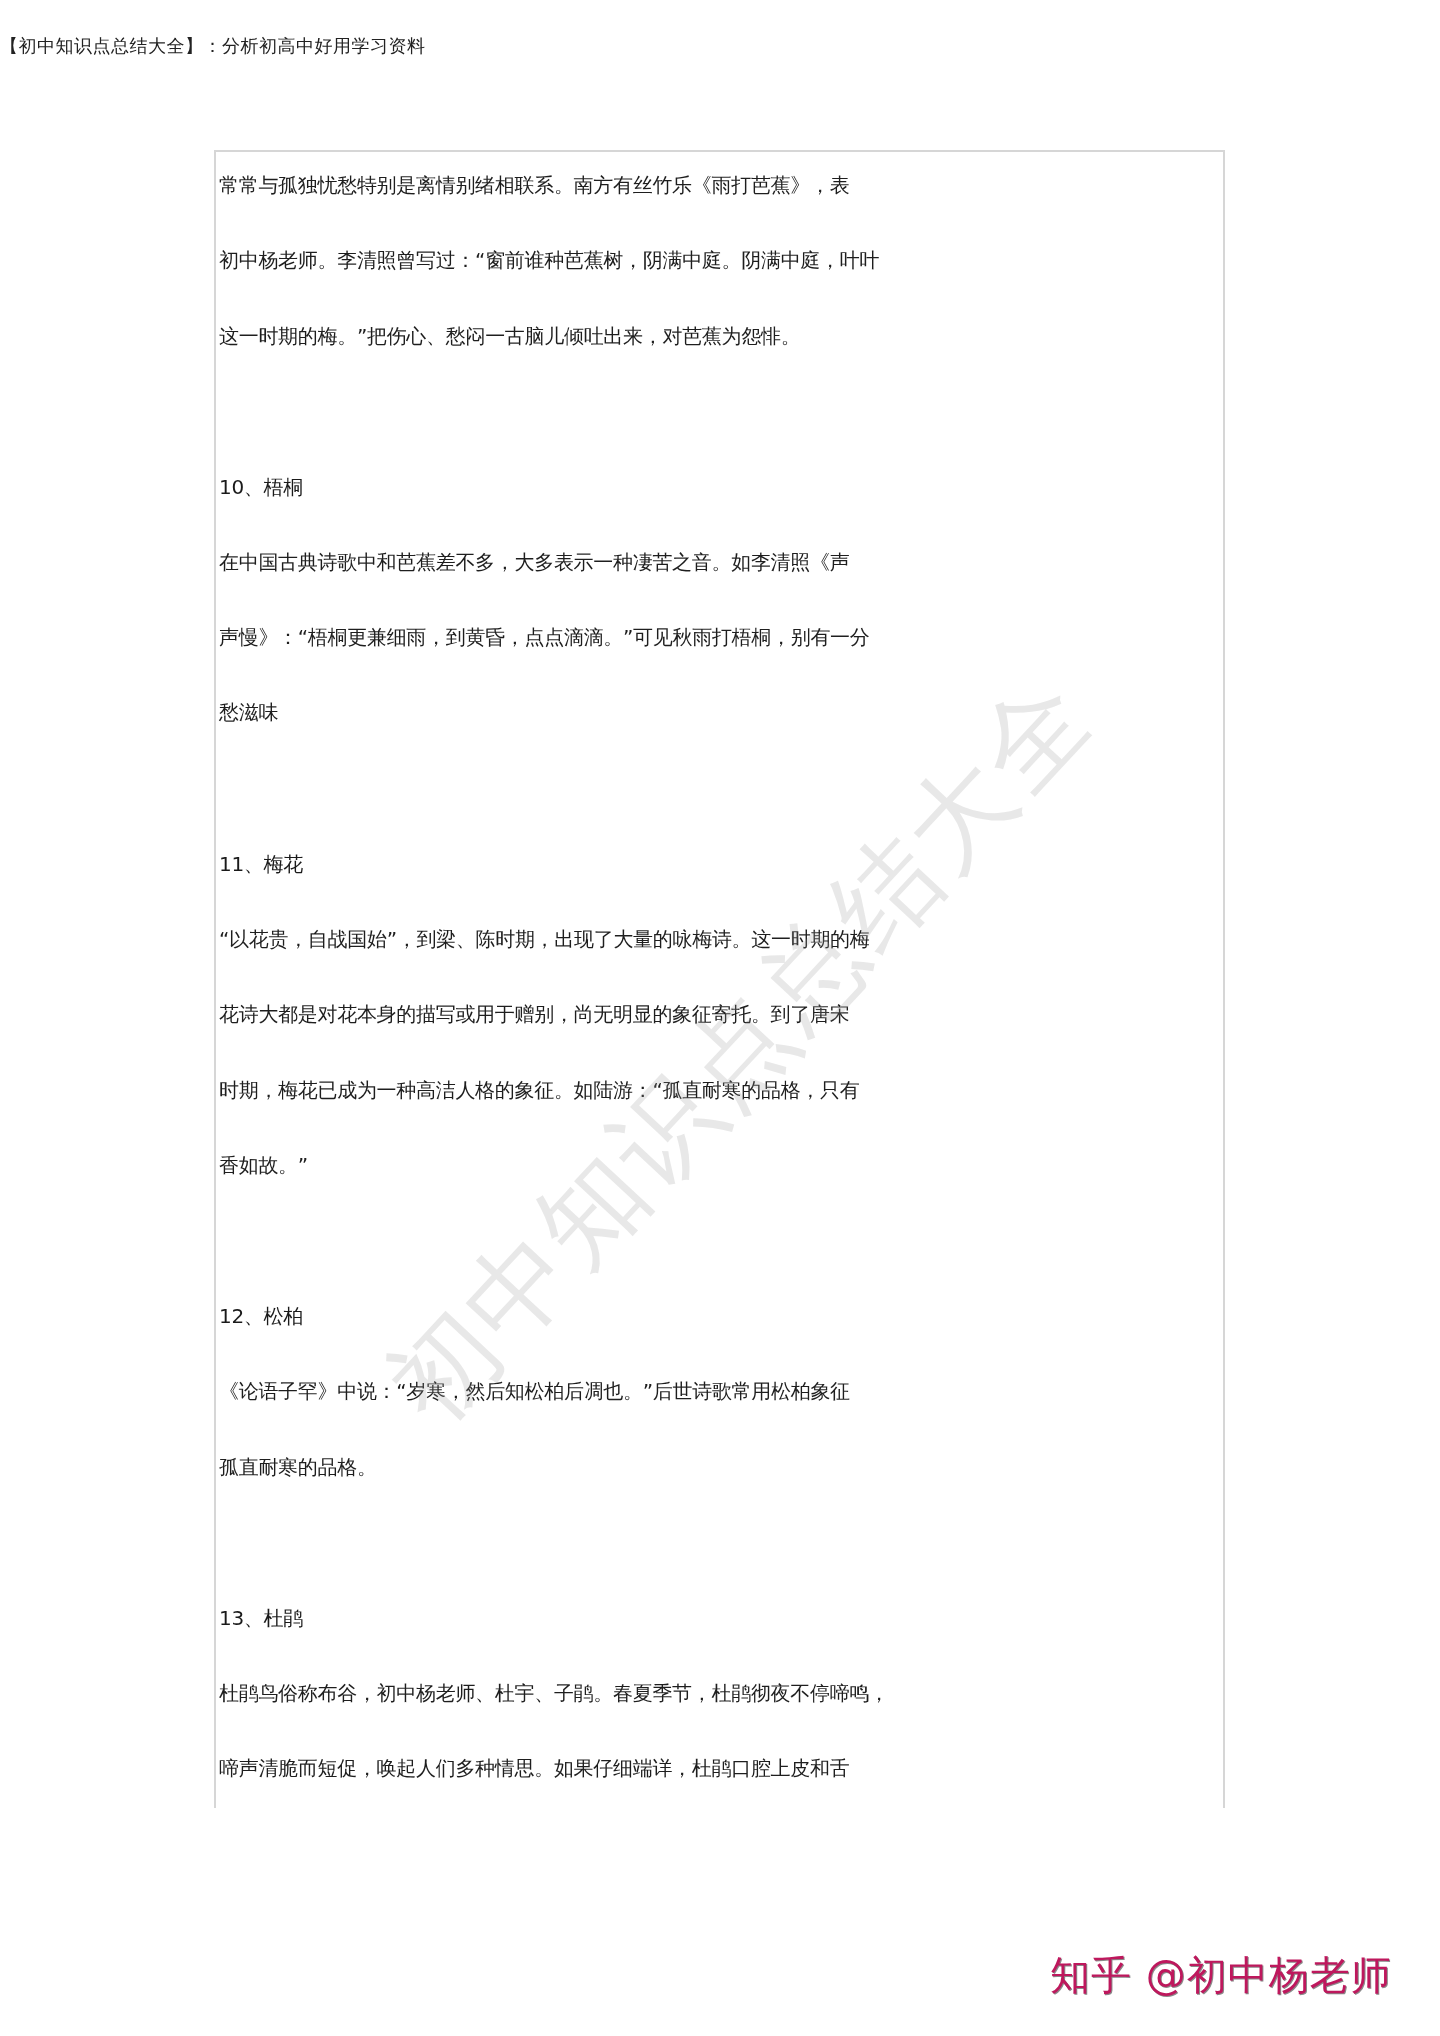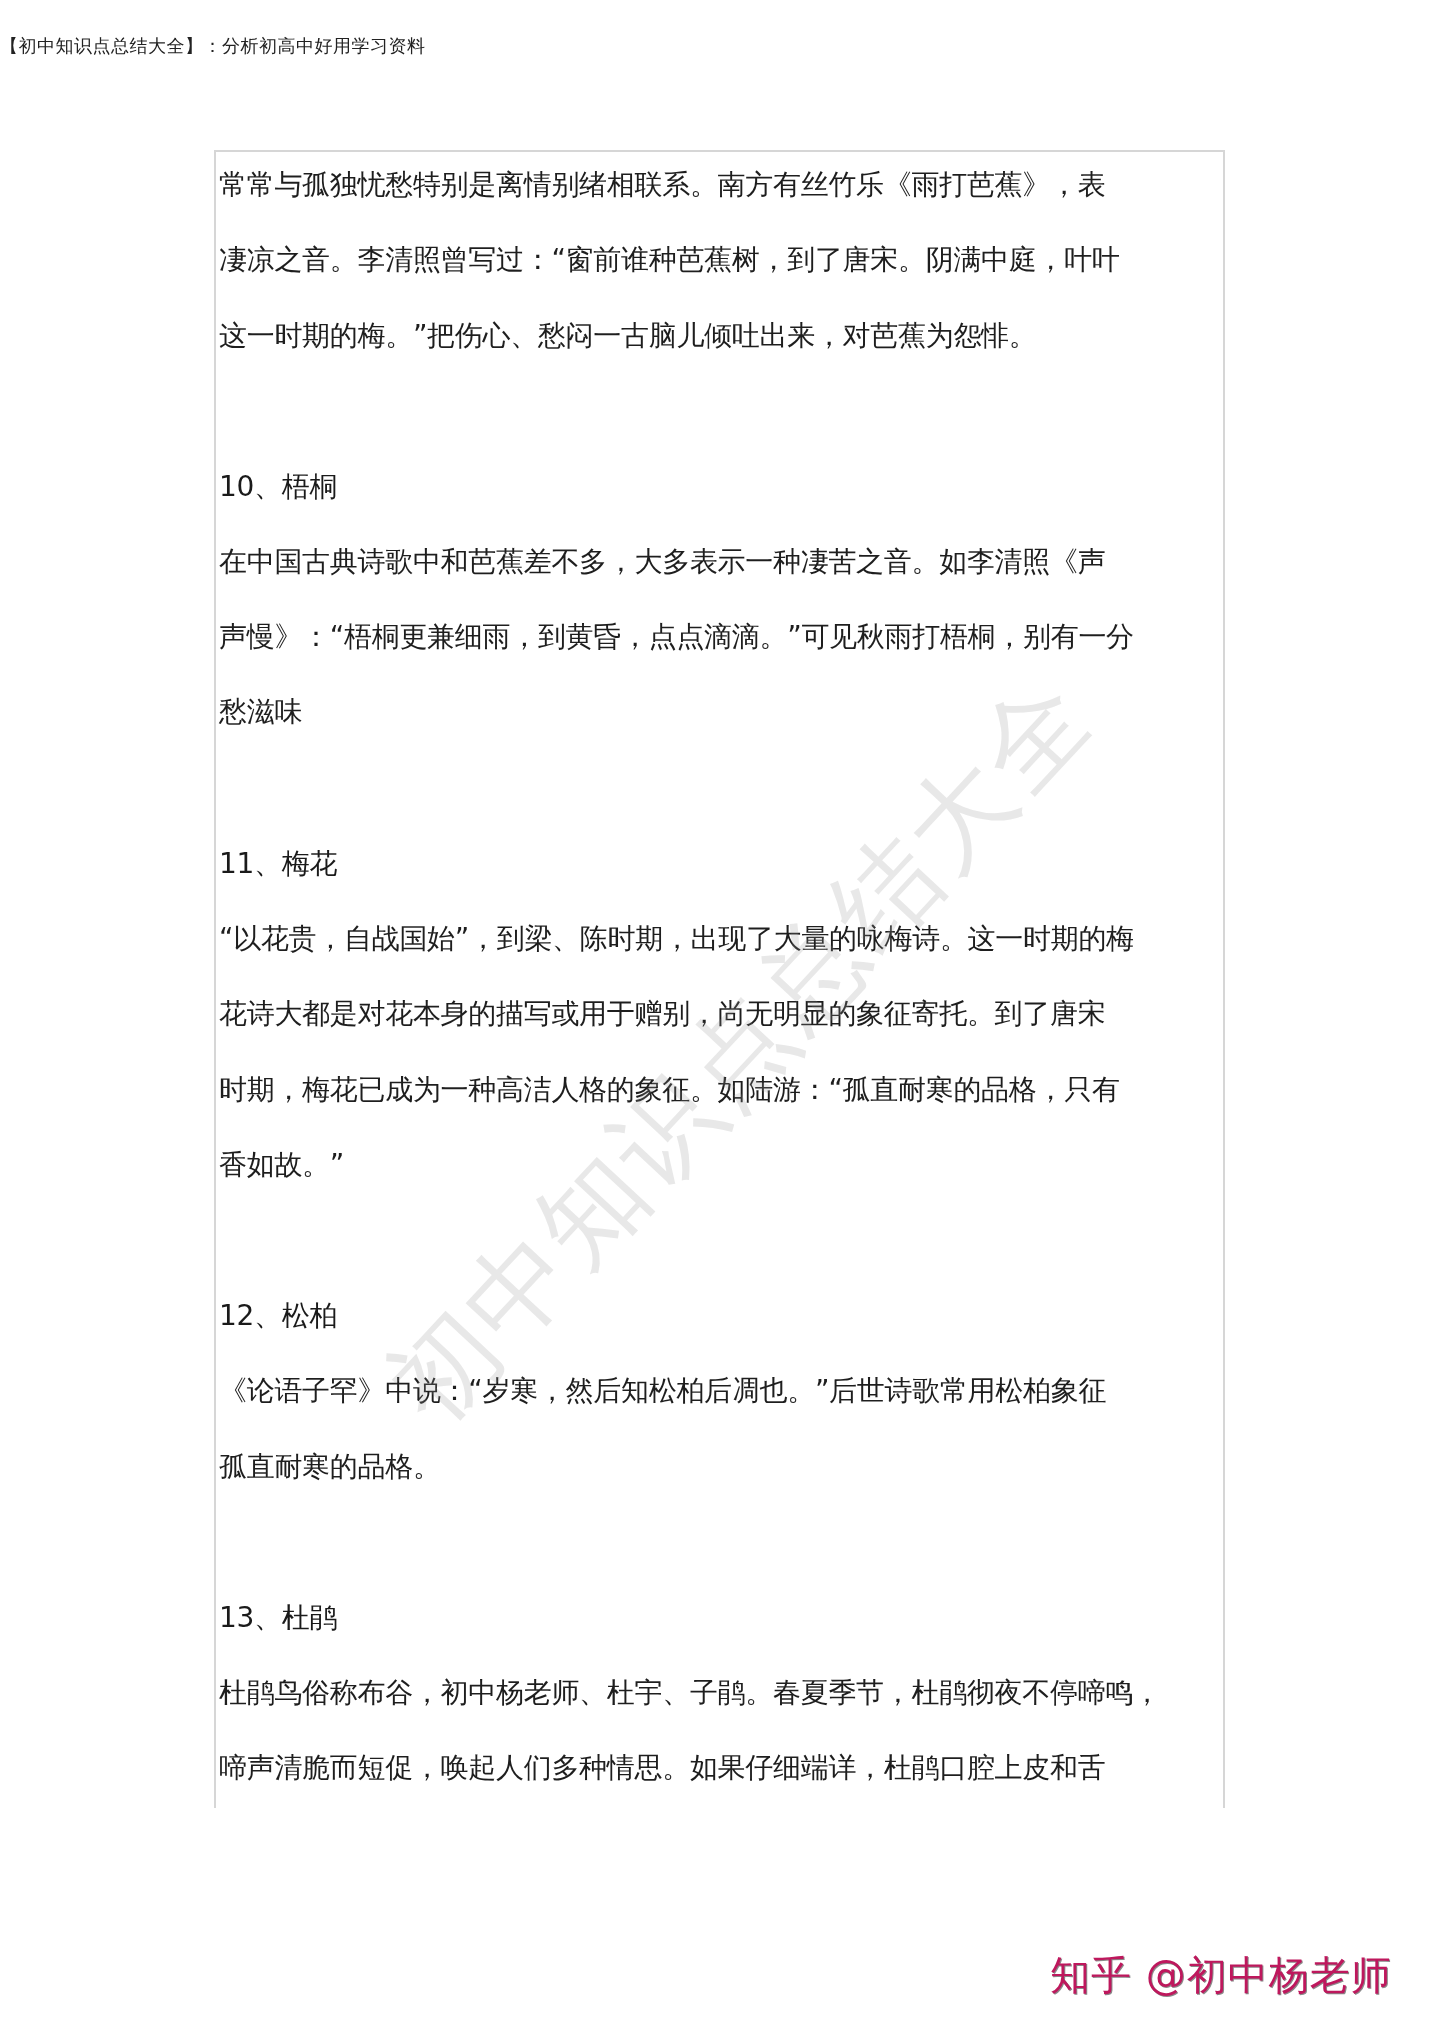--- a/index.html
+++ b/index.html
@@ -36,21 +36,21 @@
       border-top: 2px solid #d6d6d6;
       border-left: 2px solid #d6d6d6;
       border-right: 2px solid #d6d6d6;
       box-sizing: border-box;
     }
     .line {
       position: absolute;
       left: 219px;
       height: 40px;
       line-height: 40px;
-      font-size: 28px;
+      font-size: 20px;
       white-space: nowrap;
       color: #1e1e1e;
       letter-spacing: -0.3px;
     }
     .heading {
       font-weight: normal;
       color: #1a1a1a;
     }
     .watermark-diagonal {
       position: absolute;
@@ -82,21 +82,21 @@
 </head>
 <body>
 
 <div class="page-header">【初中知识点总结大全】：分析初高中好用学习资料</div>
 
 <div class="content-box"></div>
 
 <div>
 
   <div class="line" style="top:165px">常常与孤独忧愁特别是离情别绪相联系。南方有丝竹乐《雨打芭蕉》，表</div>
-  <div class="line" style="top:240px">凄凉之音。李清照曾写过：“窗前谁种芭蕉树，到了唐宋。阴满中庭，叶叶</div>
+  <div class="line" style="top:240px">初中杨老师。李清照曾写过：“窗前谁种芭蕉树，阴满中庭。阴满中庭，叶叶</div>
   <div class="line" style="top:316px">这一时期的梅。”把伤心、愁闷一古脑儿倾吐出来，对芭蕉为怨悱。</div>
 
   <div class="line heading" style="top:467px">10、梧桐</div>
   <div class="line" style="top:542px">在中国古典诗歌中和芭蕉差不多，大多表示一种凄苦之音。如李清照《声</div>
   <div class="line" style="top:617px">声慢》：“梧桐更兼细雨，到黄昏，点点滴滴。”可见秋雨打梧桐，别有一分</div>
   <div class="line" style="top:692px">愁滋味</div>
 
   <div class="line heading" style="top:844px">11、梅花</div>
   <div class="line" style="top:919px">“以花贵，自战国始”，到梁、陈时期，出现了大量的咏梅诗。这一时期的梅</div>
   <div class="line" style="top:994px">花诗大都是对花本身的描写或用于赠别，尚无明显的象征寄托。到了唐宋</div>

